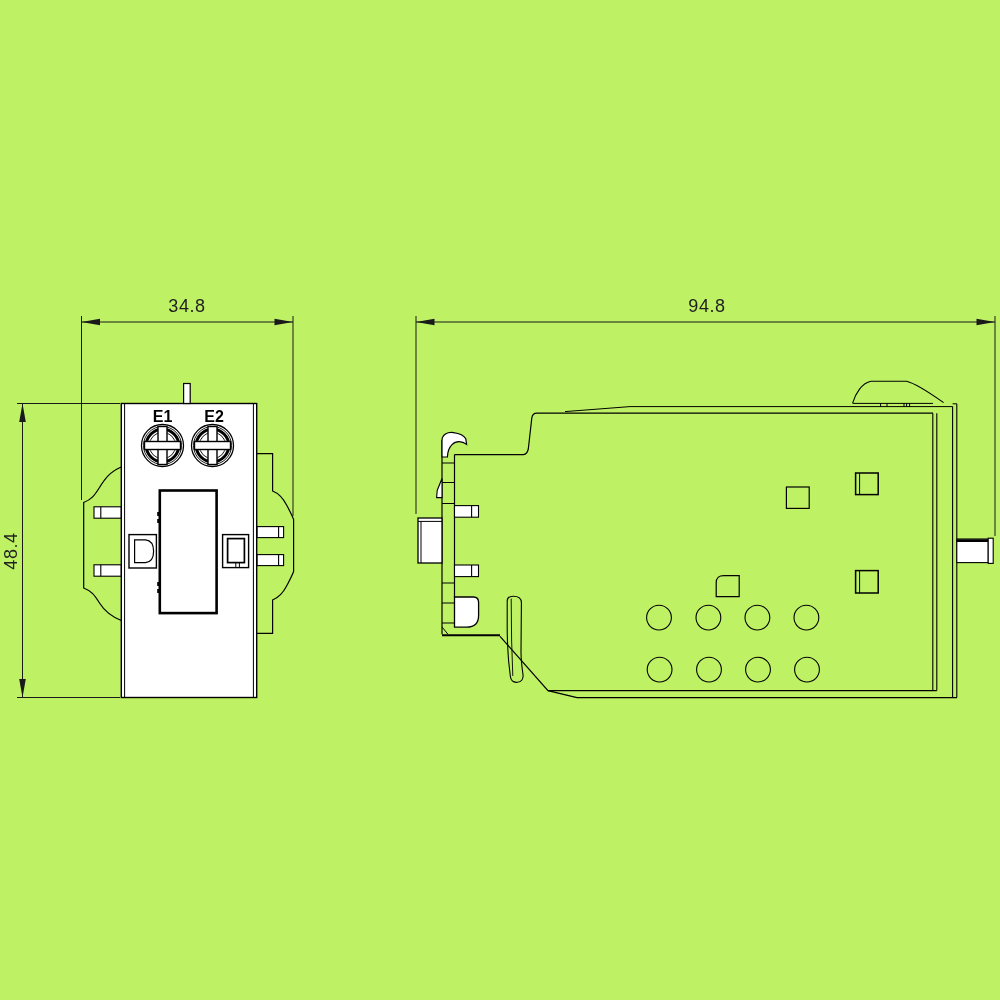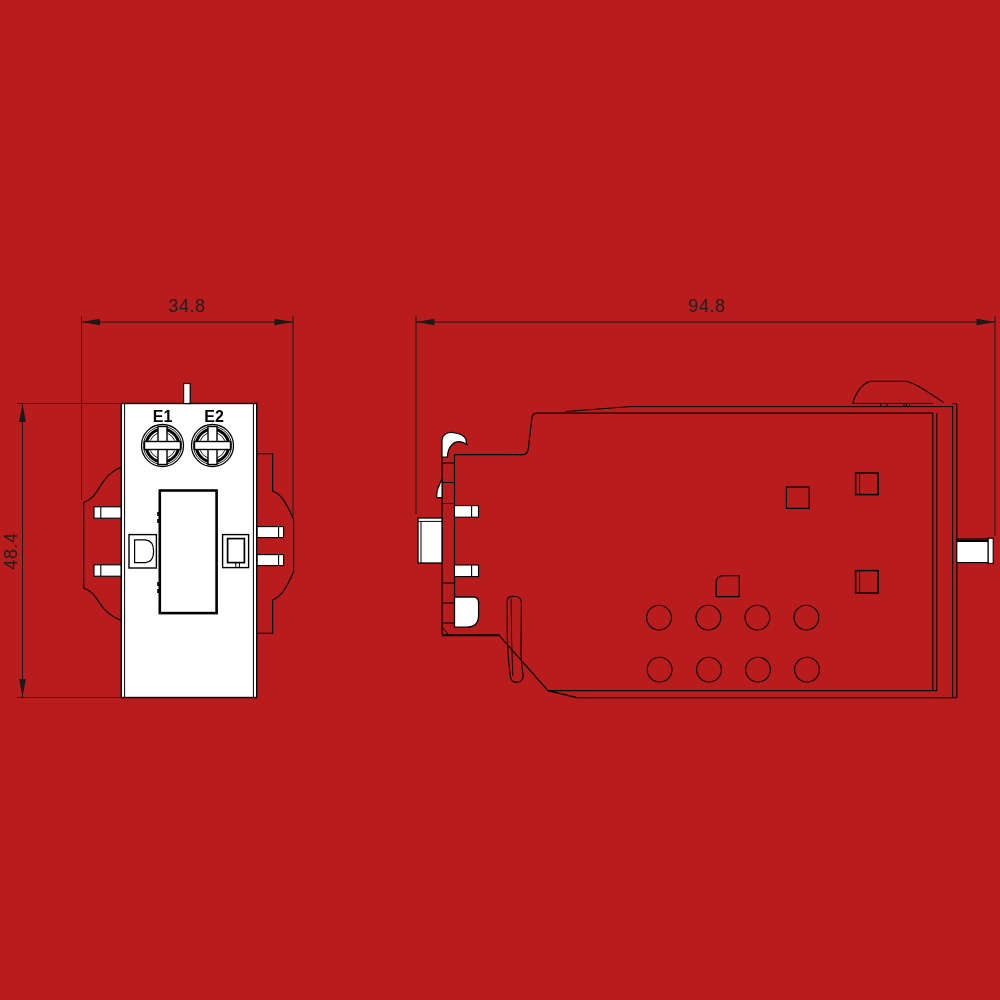--- a/index.html
+++ b/index.html
@@ -7,21 +7,21 @@
     padding: 0;
     background: #ffffff;
     width: 1000px;
     height: 1000px;
     font-family: "Liberation Sans", sans-serif;
   }
   .stage {
     position: relative;
     width: 1000px;
     height: 1000px;
-    background: #b91c1c;
+    background: #bef264;
     overflow: hidden;
   }
   svg { display: block; }
   .ln   { stroke: #000000; fill: none; }
   .lnw  { stroke: #000000; fill: #ffffff; }
   .fillb{ fill: #000000; stroke: none; }
   .dim-line { stroke: #1a1a1a; stroke-width: 1; fill: none; }
   .dim-arrow { fill: #1a1a1a; stroke: none; }
   .dim-text {
     font-family: "Liberation Sans", "DejaVu Sans", sans-serif;

